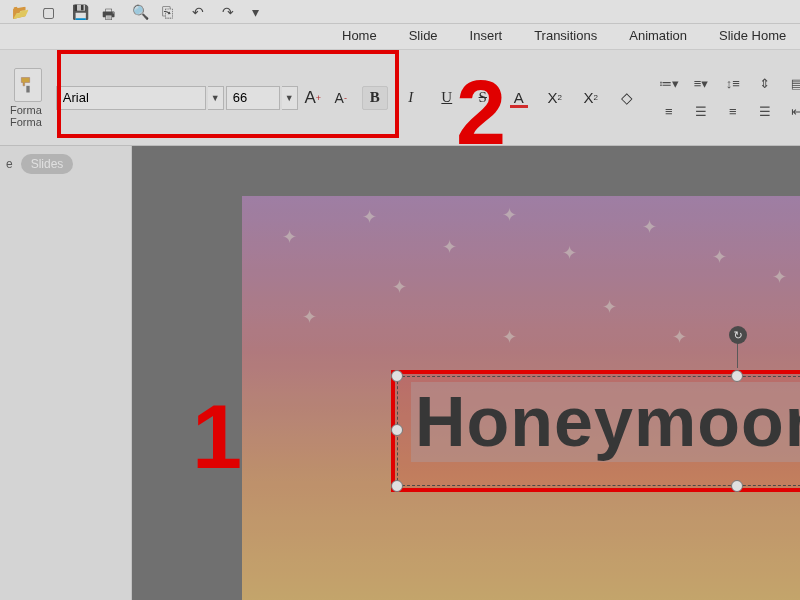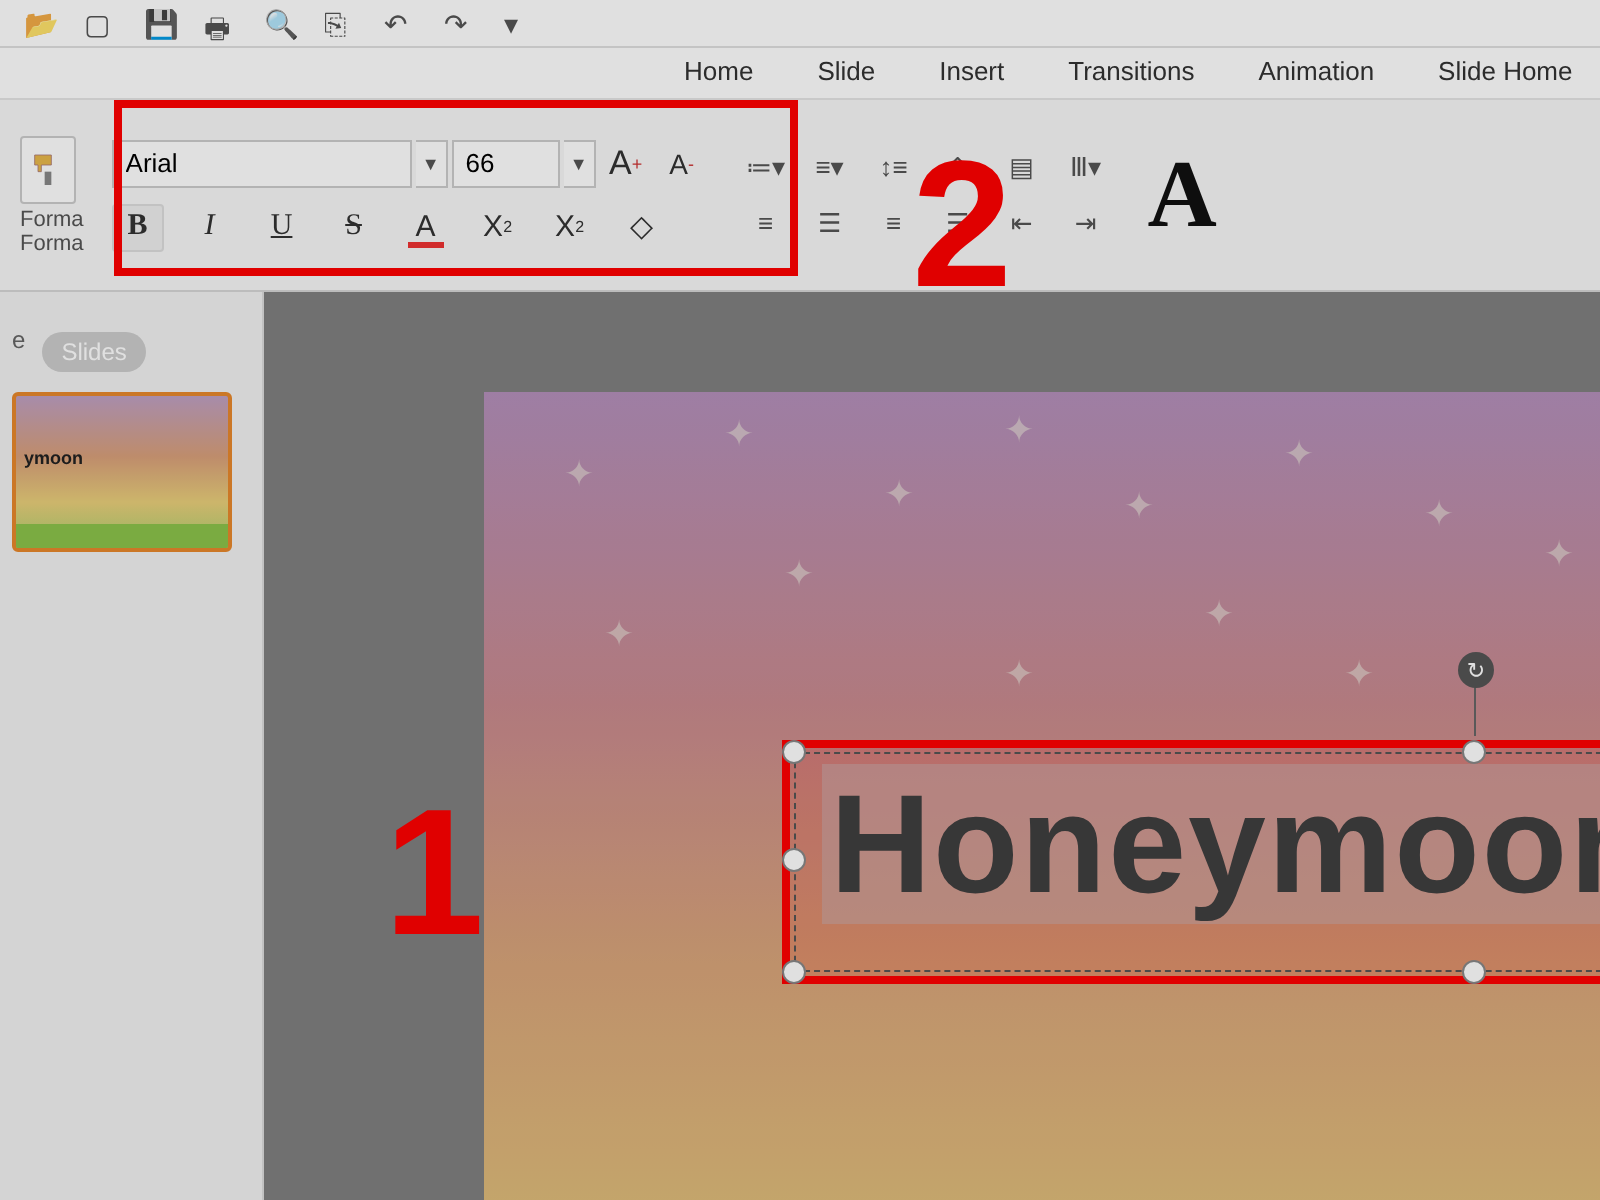--- a/index.html
+++ b/index.html
@@ -9,24 +9,24 @@
   .qat { height: 24px; background: #fff; border-bottom: 1px solid #e0e0e0; display: flex; align-items: center; padding: 0 12px; gap: 14px; }
   .qat svg, .qat .qicon { width: 16px; height: 16px; }
   .qat .qicon { color: #555; cursor: pointer; font-size: 14px; }
 
   
   .menubar { height: 26px; background: #fff; border-bottom: 1px solid #e5e5e5; display: flex; align-items: flex-start; padding-left: 340px; gap: 28px; font-size: 13px; color: #333; }
   .menubar .tab { cursor: pointer; padding: 4px 2px; }
 
   
   .ribbon { height: 96px; background: #f8f8f8; border-bottom: 1px solid #d6d6d6; display: flex; align-items: center; padding: 4px 10px; gap: 6px; position: relative; }
-  .ribbon-group { display: flex; flex-direction: column; align-items: flex-start; font-size: 11px; color: #555; }
+  .ribbon-group { display: flex; flex-direction: column; align-items: flex-end; font-size: 11px; color: #555; }
   .format-painter-icon { width: 28px; height: 34px; border: 1px solid #ccc; border-radius: 2px; background: #fff; margin-bottom: 2px; display:flex; align-items:center; justify-content:center; }
 
-  .font-box { display: flex; flex-direction: column; gap: 8px; padding: 6px 8px; }
+  .font-box { display: flex; gap: 8px; padding: 6px 8px; }
   .font-row1 { display: flex; align-items: center; gap: 2px; }
   .font-name { width: 150px; height: 24px; border: 1px solid #ccc; background: #fff; font-size: 13px; padding: 0 6px; }
   .font-size { width: 54px; height: 24px; border: 1px solid #ccc; background: #fff; font-size: 13px; padding: 0 6px; }
   .drop { width: 16px; height: 24px; border: 1px solid #ccc; border-left: none; background: #fff; display:flex; align-items:center; justify-content:center; font-size:9px; color:#555; }
   .abtn { width: 26px; height: 24px; display:flex; align-items:center; justify-content:center; font-size:15px; color:#333; cursor:pointer; }
   .font-row2 { display: flex; align-items: center; gap: 10px; }
   .fbtn { width: 26px; height: 24px; display:flex; align-items:center; justify-content:center; font-size:15px; color:#333; cursor:pointer; position:relative; font-family: 'Times New Roman', serif; }
   .fbtn.bold { font-weight: bold; background:#eee; border:1px solid #ddd; border-radius:2px; }
   .fbtn.ital { font-style: italic; }
   .fbtn.under { text-decoration: underline; }
@@ -39,21 +39,21 @@
 
   .bigA { font-size: 48px; font-weight: bold; font-family: serif; color: #111; margin-left: 10px; }
 
   
   .hl-font { position:absolute; left:57px; top:50px; width:342px; height:88px; border:4px solid #f00; pointer-events:none; }
 
   
   .workspace { display:flex; height: calc(600px - 24px - 26px - 96px); }
   .sidepanel { width: 132px; background: #f2f2f2; border-right: 1px solid #ddd; padding: 8px 6px; }
   .panel-tabs { display:flex; align-items:center; gap:8px; margin-bottom:10px; font-size:12px; color:#666; }
-  .pill { background:#ccc; color:#fff; border-radius:12px; padding:3px 10px; font-size:12px;margin-top:12px; }
+  .pill { background:#ccc; color:#fff; border-radius:12px; padding:3px 10px; font-size:12px; }
   .thumb { width:110px; height:80px; border:2px solid #e8882c; border-radius:3px; overflow:hidden; position:relative; background: linear-gradient(#bfa0c2 0%, #d9a07a 40%, #e9cf7a 70%, #a9d070 100%); }
   .thumb-title { position:absolute; top:26px; left:4px; font-size:9px; font-weight:bold; color:#222; }
   .thumb-grass { position:absolute; bottom:0; left:0; right:0; height:12px; background:#8bc34a; }
 
   .canvas-area { flex:1; background:#808080; position:relative; overflow:hidden; }
   .slide { position:absolute; left:110px; top:50px; width:700px; height:520px; background: linear-gradient(180deg, #b490bb 0%, #c98a8f 30%, #d9a57a 55%, #e0be7a 80%); }
   
   .star { position:absolute; color:#e8e2d8; font-size:18px; opacity:0.6; }
 
   .textbox-wrap { position:absolute; left:155px; top:180px; width:570px; height:110px; }
@@ -162,24 +162,20 @@
   </div>
 
   <div class="bigA">A</div>
 </div>
 
 <div class="workspace">
   <div class="sidepanel">
     <div class="panel-tabs">
       <span>e</span>
       <span class="pill">Slides</span>
-    </div>
-    <div class="thumb">
-      <div class="thumb-title">ymoon</div>
-      <div class="thumb-grass"></div>
     </div>
   </div>
 
   <div class="canvas-area">
     <div class="slide">
       <span class="star" style="left:40px; top:30px;">✦</span>
       <span class="star" style="left:120px; top:10px;">✦</span>
       <span class="star" style="left:200px; top:40px;">✦</span>
       <span class="star" style="left:260px; top:8px;">✦</span>
       <span class="star" style="left:320px; top:46px;">✦</span>

